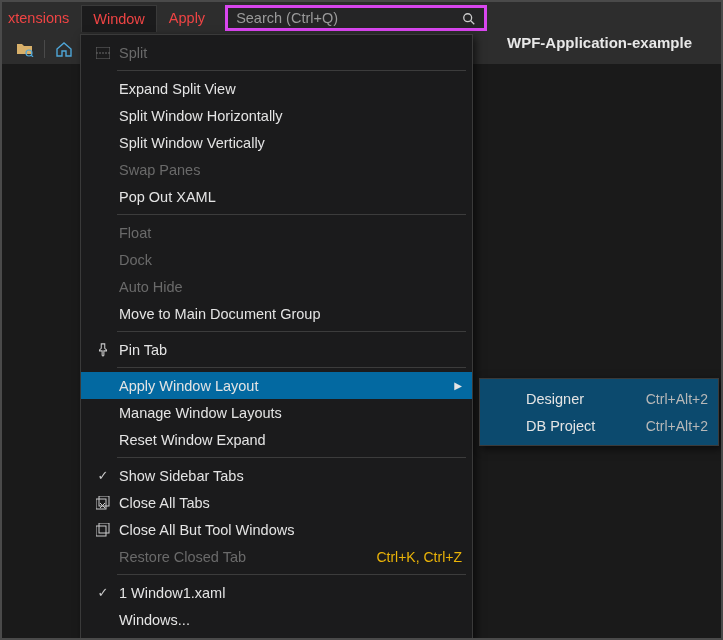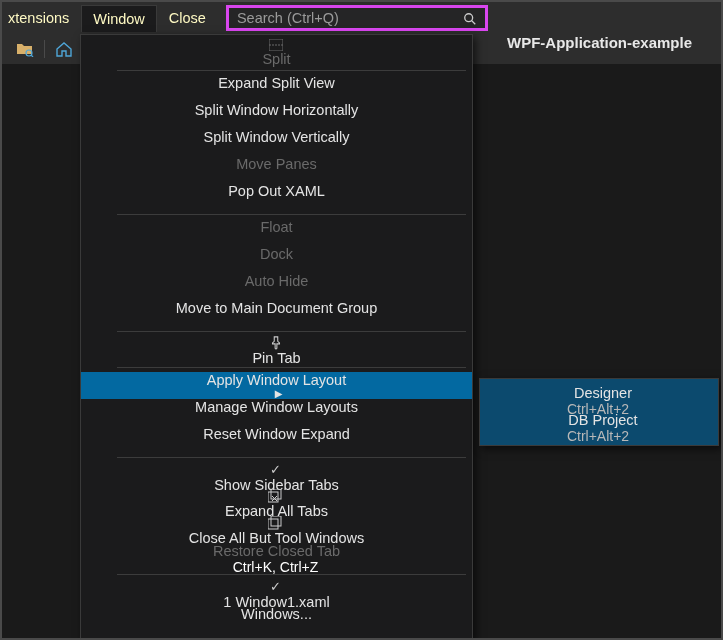--- a/index.html
+++ b/index.html
@@ -16,21 +16,21 @@
   }
   .menubar {
     display: flex;
     align-items: center;
     height: 32px;
     background: #2d2d2d;
     padding-left: 6px;
   }
   .menu-top {
     padding: 6px 12px;
-    color: #fef9c3;
+    color: #ef4444;
     cursor: pointer;
   }
   .menu-top.open {
     background: #1b1b1c;
     border: 1px solid #3a3a3a;
     border-bottom: none;
     padding: 5px 11px;
   }
   .search-box {
     position: relative;
@@ -78,21 +78,20 @@
     padding-top: 4px;
     padding-bottom: 6px;
   }
   .menu-item {
     display: flex;
     align-items: center;
     height: 27px;
     padding-left: 8px;
     padding-right: 10px;
     color: #e4e4e4;
-    flex-direction: column;
   }
   .menu-item .icon-col {
     width: 28px;
     display: flex;
     justify-content: center;
     color: #ccc;
   }
   .menu-item .label {
     flex: 1;
     padding-left: 2px;
@@ -100,21 +99,21 @@
   .menu-item .shortcut {
     color: #b8b8b8;
     font-size: 14px;
   }
   .menu-item .arrow {
     width: 14px;
     text-align: right;
     font-size: 10px;
   }
   .menu-item.disabled { color: #6a6a6a; }
-  .menu-item.disabled .shortcut { color: #ffffff; text-align: right; }
+  .menu-item.disabled .shortcut { color: #eab308; text-align: right; }
   .menu-item.highlight {
     background: #0369a1;
   }
   .sep {
     height: 1px;
     background: #3c3c3c;
     margin: 4px 6px 4px 36px;
   }
   .submenu {
     position: absolute;
@@ -129,21 +128,21 @@
   .submenu .menu-item .label { padding-left: 10px; }
   .check::before { content: "✓"; font-size: 13px; }
   .pin-svg { width:14px; height:14px; }
 </style>
 </head>
 <body>
 
 <div class="menubar">
   <span class="menu-top" style="padding-left:0">xtensions</span>
   <span class="menu-top open">Window</span>
-  <span class="menu-top">Close</span>
+  <span class="menu-top">Apply</span>
   <div class="search-box">
     <span>Search (Ctrl+Q)</span>
     <span class="search-icon">
       <svg width="14" height="14" viewBox="0 0 16 16">
           <circle cx="6.5" cy="6.5" r="4.5" fill="none" stroke="#ccc" stroke-width="1.5"></circle>
           <line x1="10" y1="10" x2="14" y2="14" stroke="#ccc" stroke-width="1.5"></line>
         </svg>
     </span>
   </div>
 </div>
@@ -185,21 +184,21 @@
   <div class="menu-item">
     <span class="icon-col"></span>
       <span class="label">Split Window Horizontally</span>
   </div>
   <div class="menu-item">
     <span class="icon-col"></span>
       <span class="label">Split Window Vertically</span>
   </div>
   <div class="menu-item disabled">
     <span class="icon-col"></span>
-      <span class="label">Move Panes</span>
+      <span class="label">Swap Panes</span>
   </div>
   <div class="menu-item">
     <span class="icon-col"></span>
       <span class="label">Pop Out XAML</span>
   </div>
   <div class="sep"></div>
 
   <div class="menu-item disabled">
     <span class="icon-col"></span>
       <span class="label">Float</span>
@@ -249,21 +248,21 @@
   </div>
   <div class="menu-item">
     <span class="icon-col">
       <svg width="15" height="14" viewBox="0 0 15 14">
           <rect x="0" y="3" width="10" height="10" fill="none" stroke="#ccc"></rect>
           <rect x="3" y="0" width="10" height="10" fill="none" stroke="#ccc"></rect>
           <line x1="4" y1="7" x2="9" y2="12" stroke="#ccc"></line>
           <line x1="9" y1="7" x2="4" y2="12" stroke="#ccc"></line>
         </svg>
     </span>
-    <span class="label">Expand All Tabs</span>
+    <span class="label">Close All Tabs</span>
   </div>
   <div class="menu-item">
     <span class="icon-col">
       <svg width="15" height="14" viewBox="0 0 15 14">
           <rect x="0" y="3" width="10" height="10" fill="none" stroke="#ccc"></rect>
           <rect x="3" y="0" width="10" height="10" fill="none" stroke="#ccc"></rect>
         </svg>
     </span>
     <span class="label">Close All But Tool Windows</span>
   </div>

